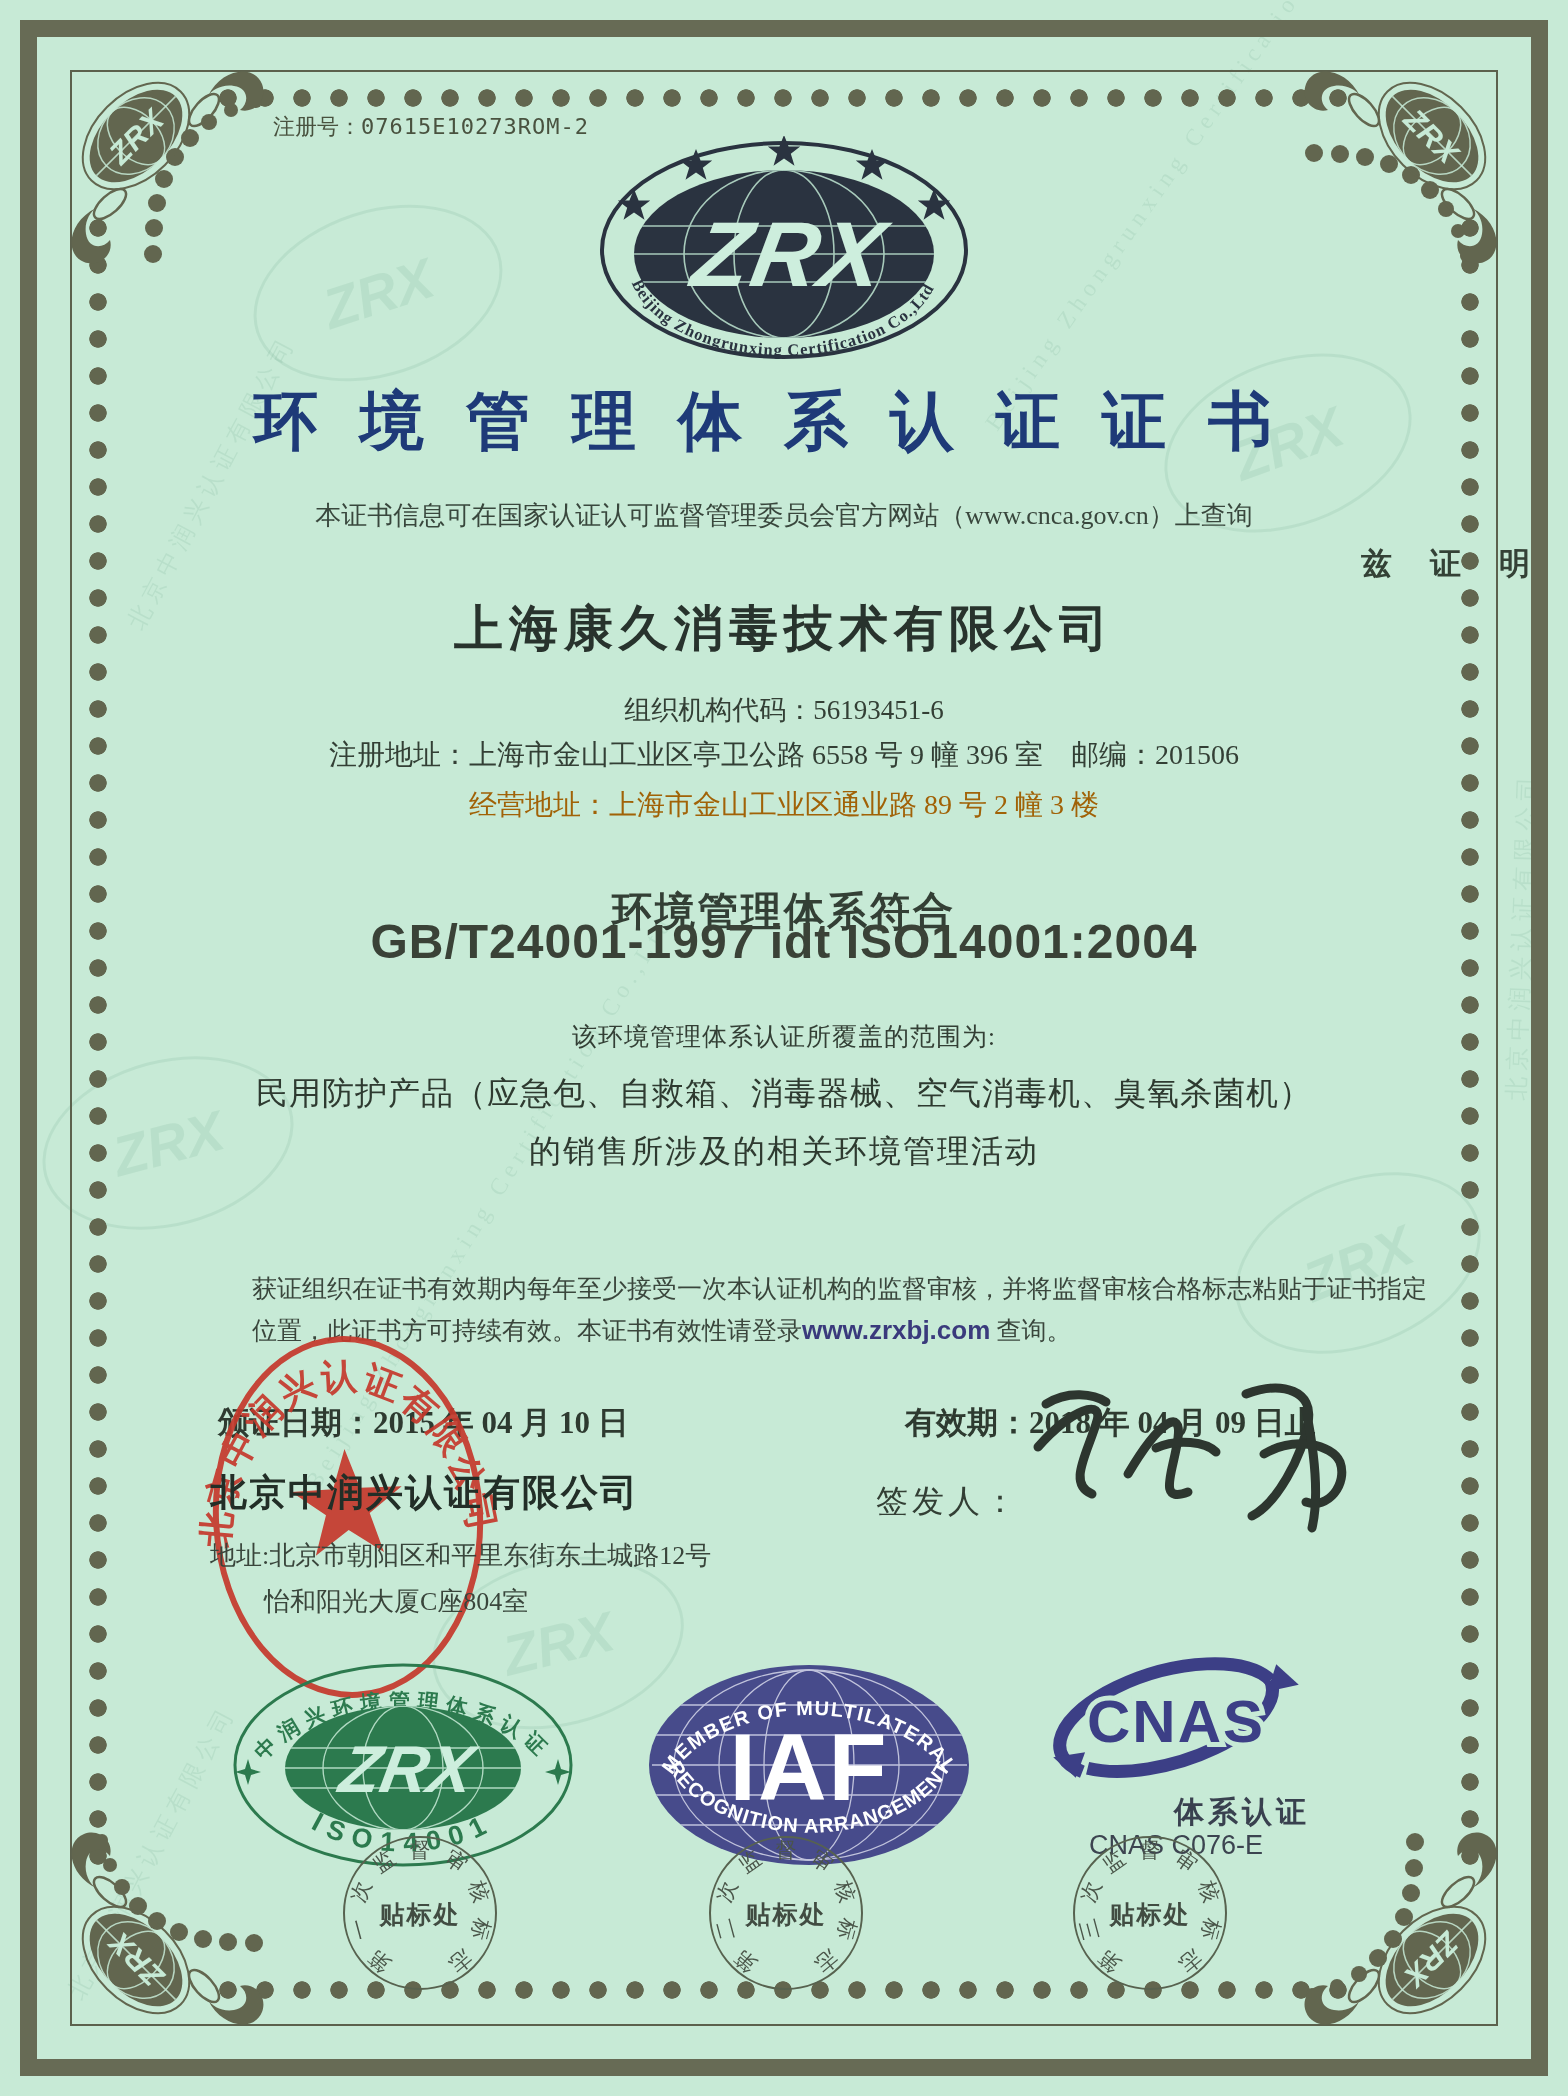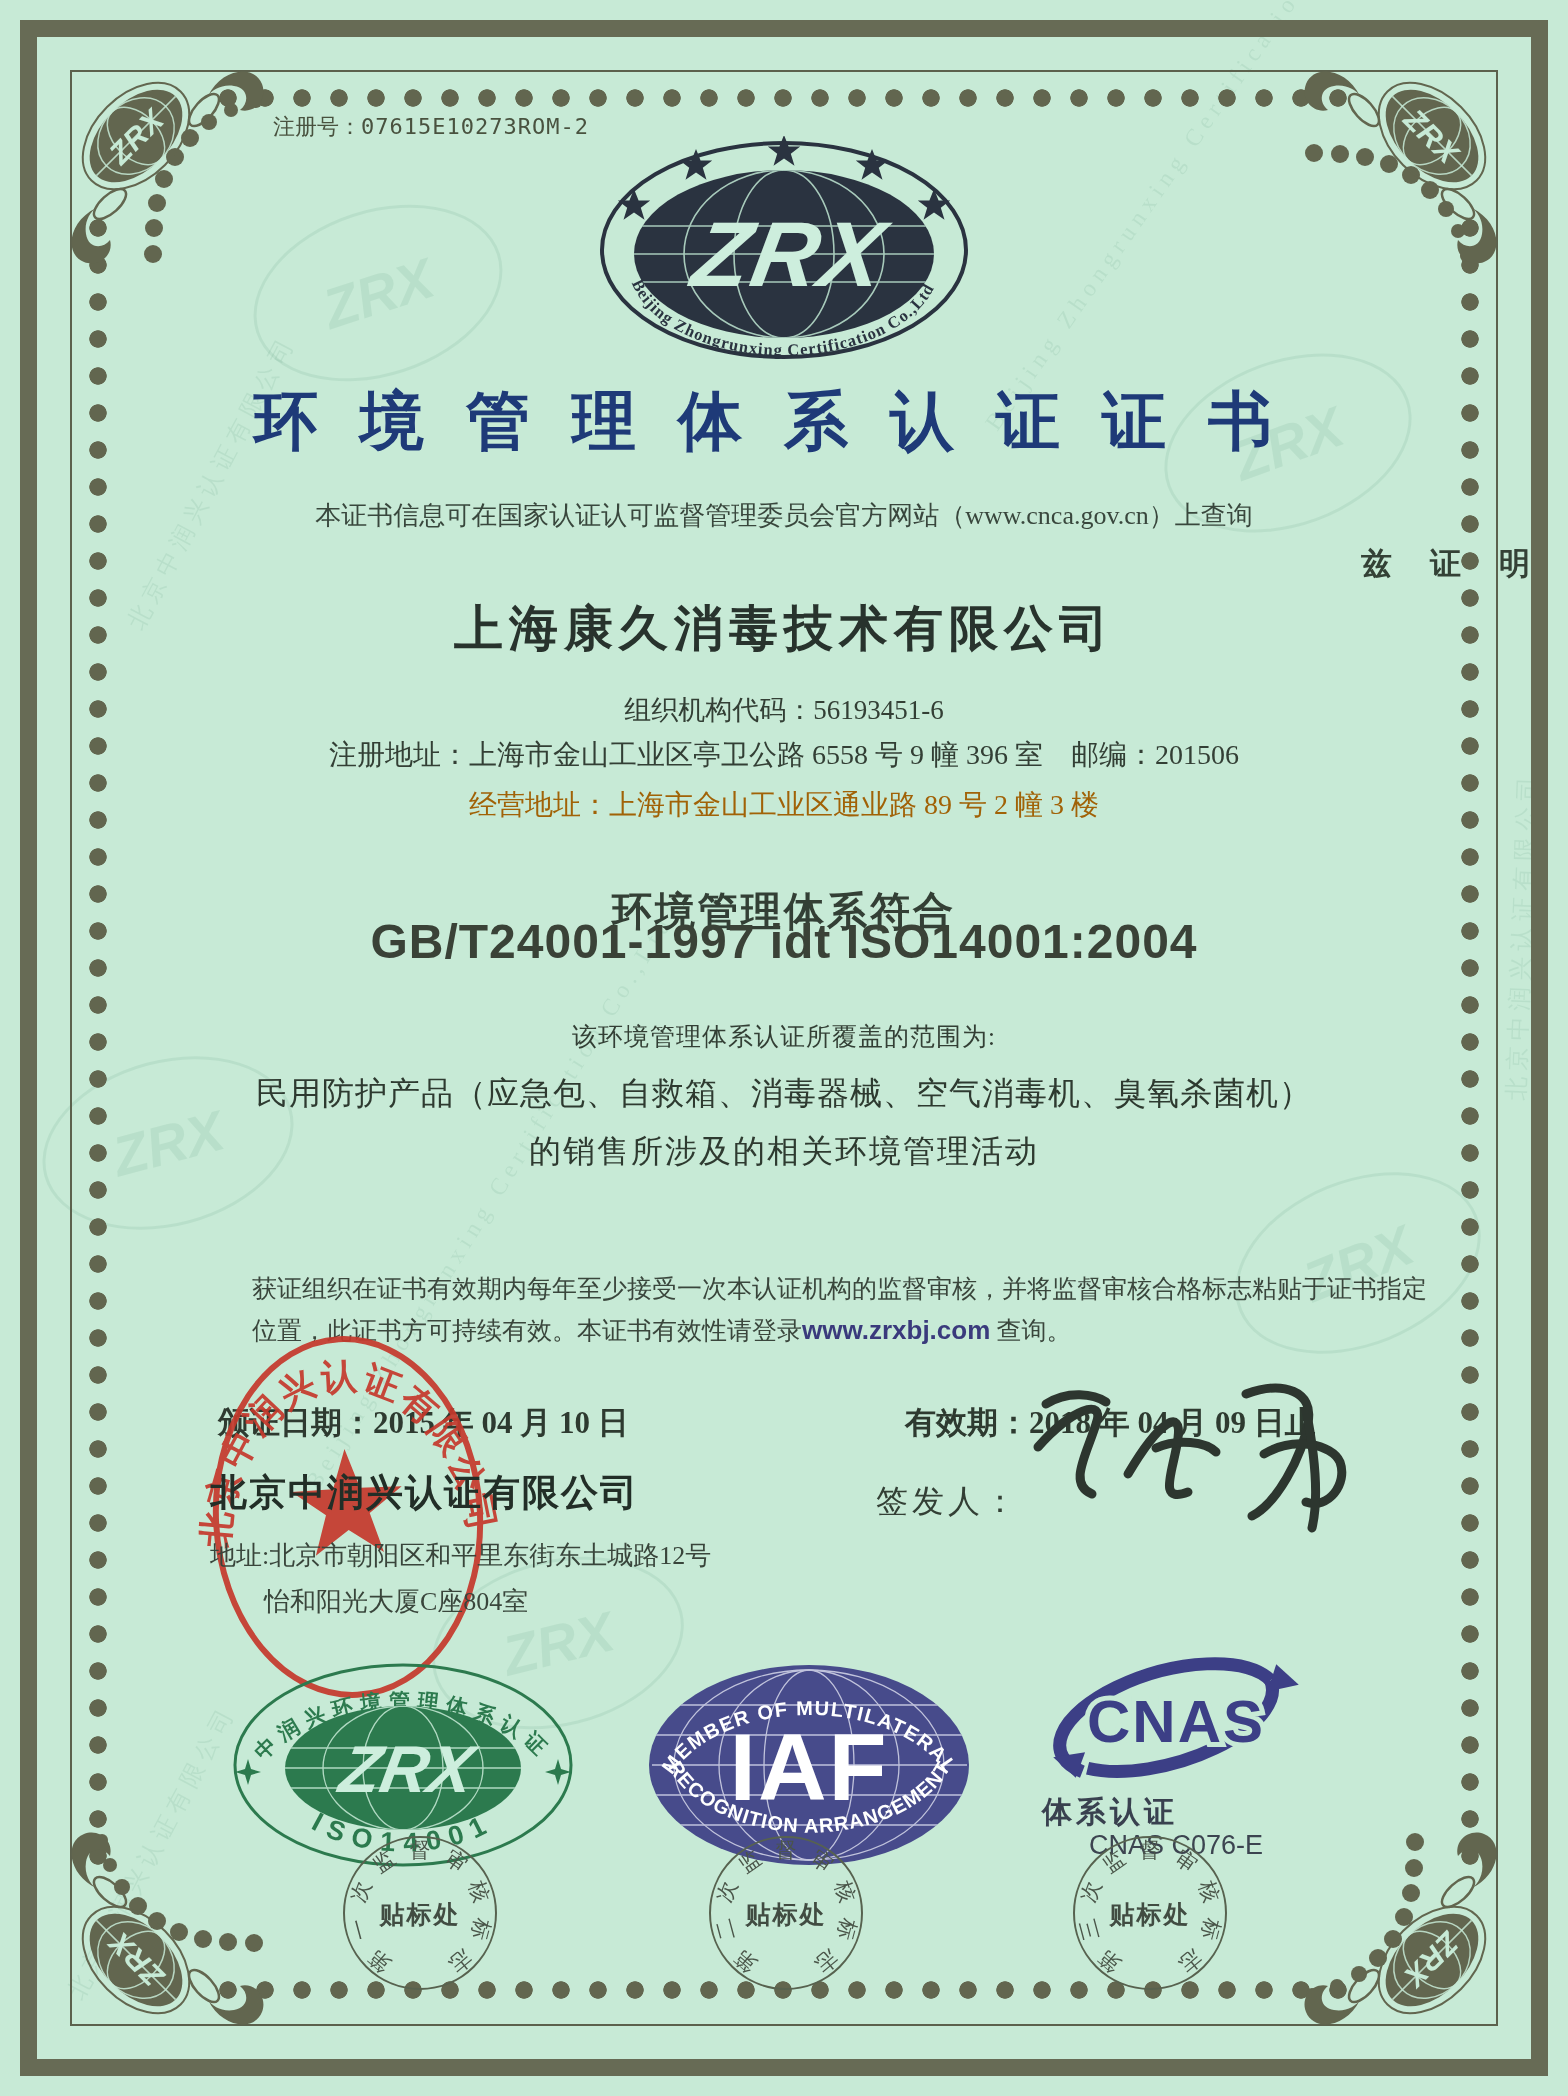--- a/index.html
+++ b/index.html
@@ -64,21 +64,21 @@
   .stamp{left:198px;top:1322px;opacity:.92;transform:rotate(-3deg);}
   .issuer-name{left:210px;top:1468px;font-size:37px;font-weight:bold;color:#222e27;letter-spacing:2px;}
   .issuer-a1{left:210px;top:1538px;font-size:26px;color:#39453b;}
   .issuer-a2{left:264px;top:1584px;font-size:26px;color:#39453b;}
   .signer{left:876px;top:1480px;font-size:32px;color:#333f35;letter-spacing:4px;}
   .sig{left:1008px;top:1352px;}
   .logo-zrx-top{left:50%;top:136px;transform:translateX(-50%);}
   .lg-green{left:228px;top:1652px;}
   .lg-iaf{left:642px;top:1658px;}
   .lg-cnas{left:1042px;top:1646px;}
-  .cnas-l1{left:1042px;width:268px;top:1792px;text-align:left;font-size:30px;font-weight:bold;color:#39414f;letter-spacing:4px;}
+  .cnas-l1{left:1042px;width:268px;top:1792px;text-align:right;font-size:30px;font-weight:bold;color:#39414f;letter-spacing:4px;}
   .cnas-l2{left:1042px;width:268px;top:1830px;text-align:center;font-size:27px;color:#3c4450;
     font-family:"Liberation Sans",sans-serif;}
   .seal{position:absolute;top:1831px;}
   .seal-1{left:338px;} .seal-2{left:704px;} .seal-3{left:1068px;}
   .seal circle{stroke:#57624f;stroke-width:2;fill:none;}
   .seal text{fill:#4a5549;font-size:21px;}
   .seal .seal-center{font-size:25px;font-weight:bold;fill:#414c42;letter-spacing:2px;}
   svg text{font-family:"Liberation Serif","DejaVu Serif",serif;}
   svg .sans{font-family:"Liberation Sans",sans-serif;}
 </style>

